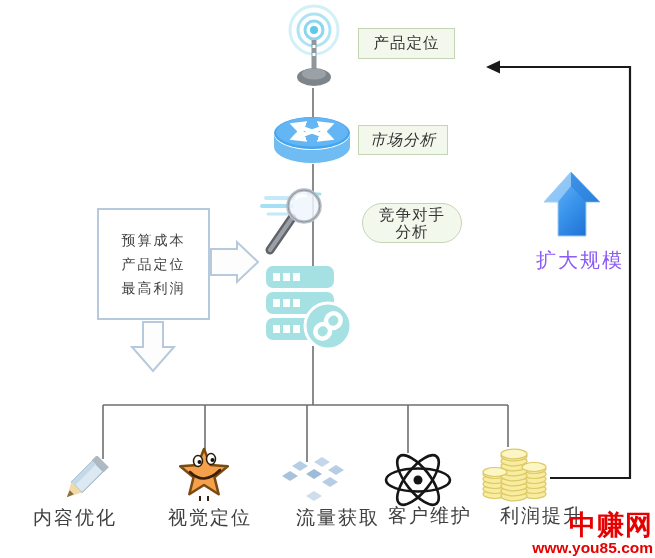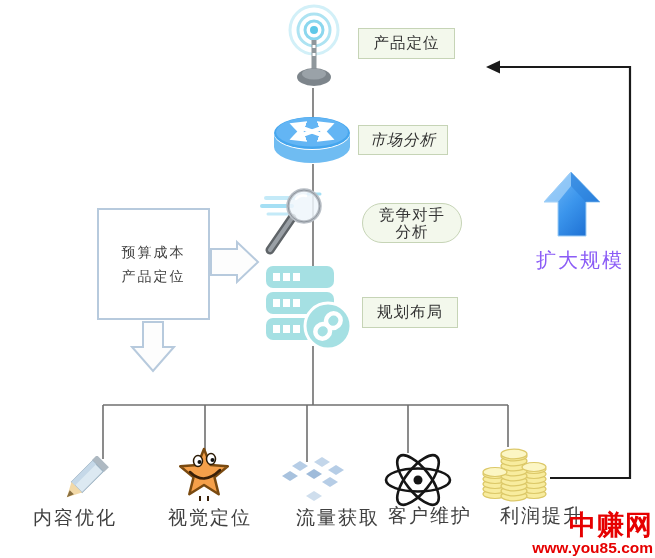--- a/index.html
+++ b/index.html
@@ -240,27 +240,25 @@
 
   <div class="stage-label label-1">
     <span>产品定位</span>
   </div>
   <div class="stage-label label-2">
     <span>市场分析</span>
   </div>
   <div class="stage-label label-3">
     <span>竞争对手分析</span>
   </div>
-  <div class="stage-label label-4">
-    <span>规划布局</span>
-  </div>
 
   <div class="strategy-box">
     <div>预算成本</div>
     <div>产品定位</div>
+    <div>最高利润</div>
   </div>
 
   <div class="scale-up-label">扩大规模</div>
 
   <div class="bottom-label bl-1">内容优化</div>
   <div class="bottom-label bl-2">视觉定位</div>
   <div class="bottom-label bl-3">流量获取</div>
   <div class="bottom-label bl-4">客户维护</div>
   <div class="bottom-label bl-5">利润提升</div>
 

